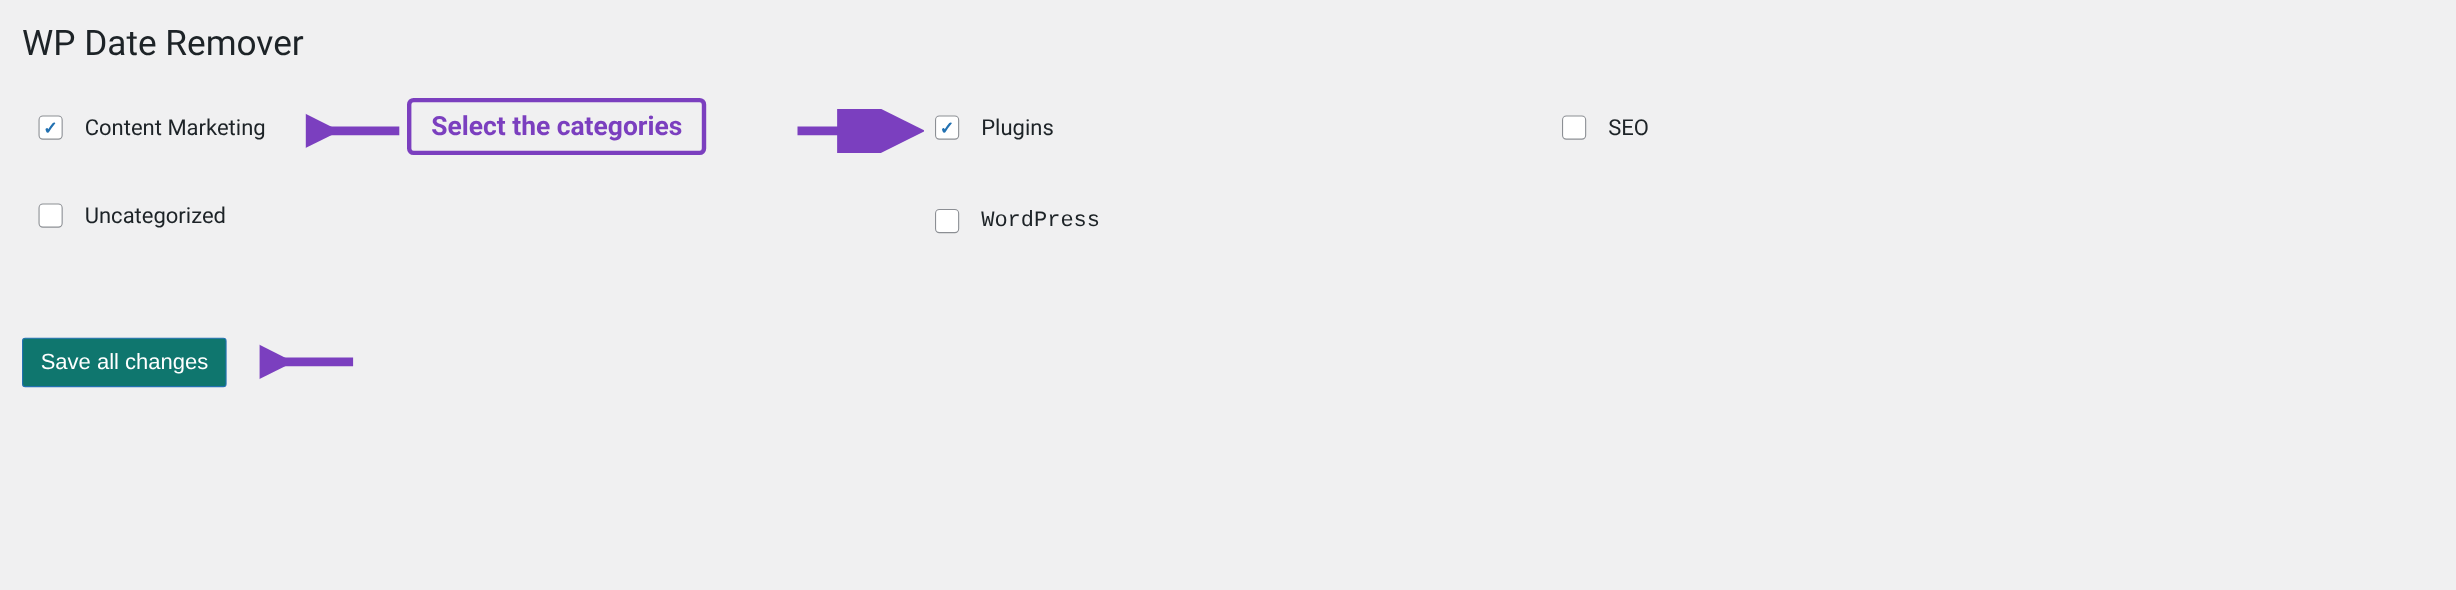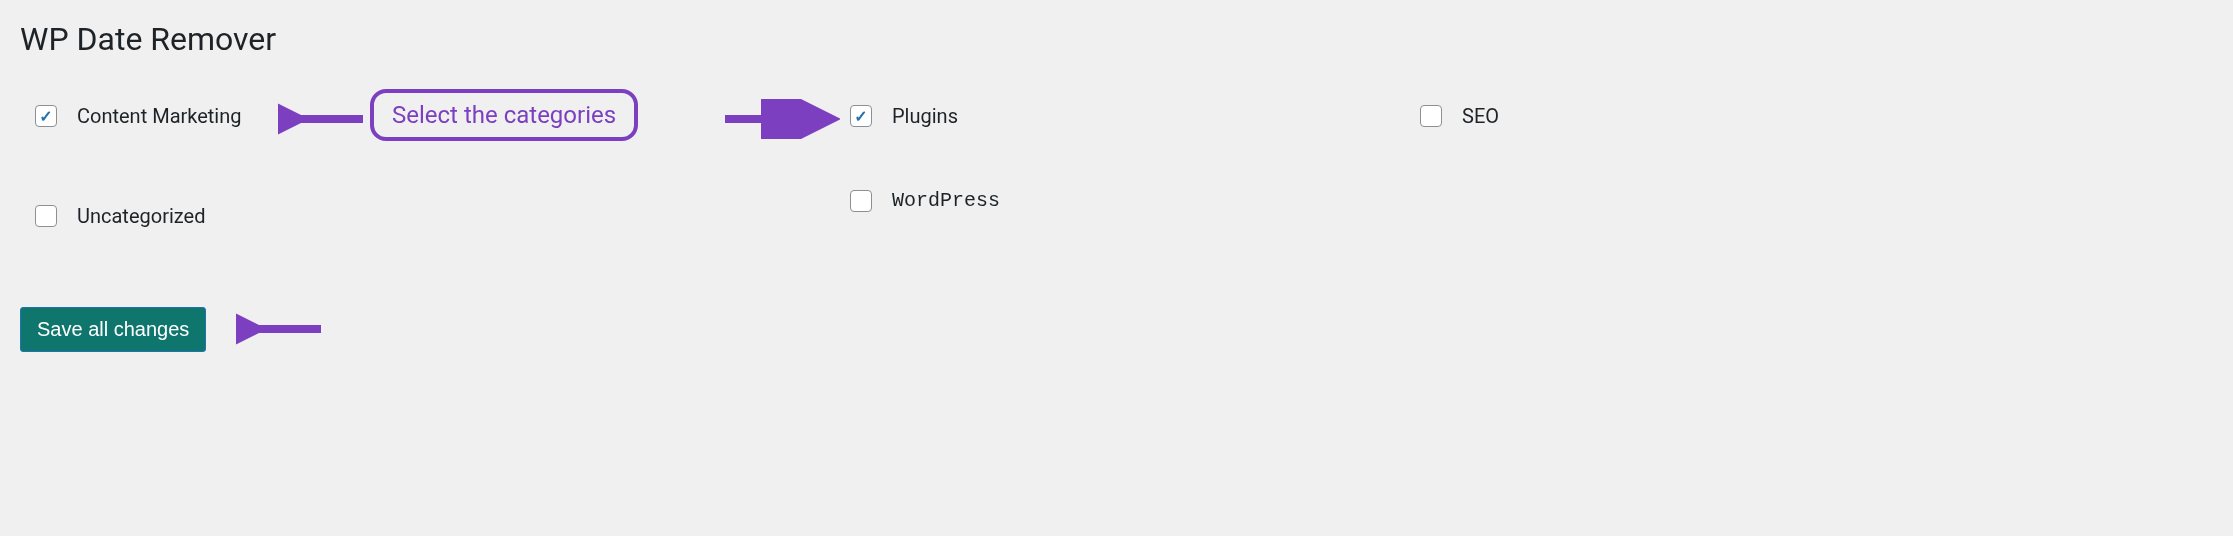--- a/index.html
+++ b/index.html
@@ -48,24 +48,24 @@
       font-size: 16px;
       font-weight: bold;
     }
     .category-label {
       font-size: 20px;
       color: #1d2327;
     }
     .annotation-callout {
       position: absolute;
       border: 4px solid #7b3fbf;
-      border-radius: 16px;
+      border-radius: 6px;
       padding: 8px 18px;
       font-size: 24px;
-      font-weight: 400;
+      font-weight: 700;
       color: #7b3fbf;
       background: transparent;
     }
     .arrow-svg {
       position: absolute;
     }
     .save-row {
       display: flex;
       align-items: center;
       gap: 30px;
@@ -99,21 +99,21 @@
   <div class="category-item" style="left:830px; top:10px;">
     <div class="checkbox checked"></div>
     <span class="category-label">Plugins</span>
   </div>
 
   <div class="category-item" style="left:1400px; top:10px;">
     <div class="checkbox"></div>
     <span class="category-label">SEO</span>
   </div>
 
-  <div class="category-item" style="left:15px; top:110px;">
+  <div class="category-item" style="left:15px; top:90px;">
     <div class="checkbox"></div>
     <span class="category-label">Uncategorized</span>
   </div>
 
   <div class="category-item" style="left:830px; top:95px;font-family:Liberation Mono, monospace;">
     <div class="checkbox"></div>
     <span class="category-label">WordPress</span>
   </div>
 
   <div class="annotation-callout" style="left:350px; top:-5px;">Select the categories</div>

